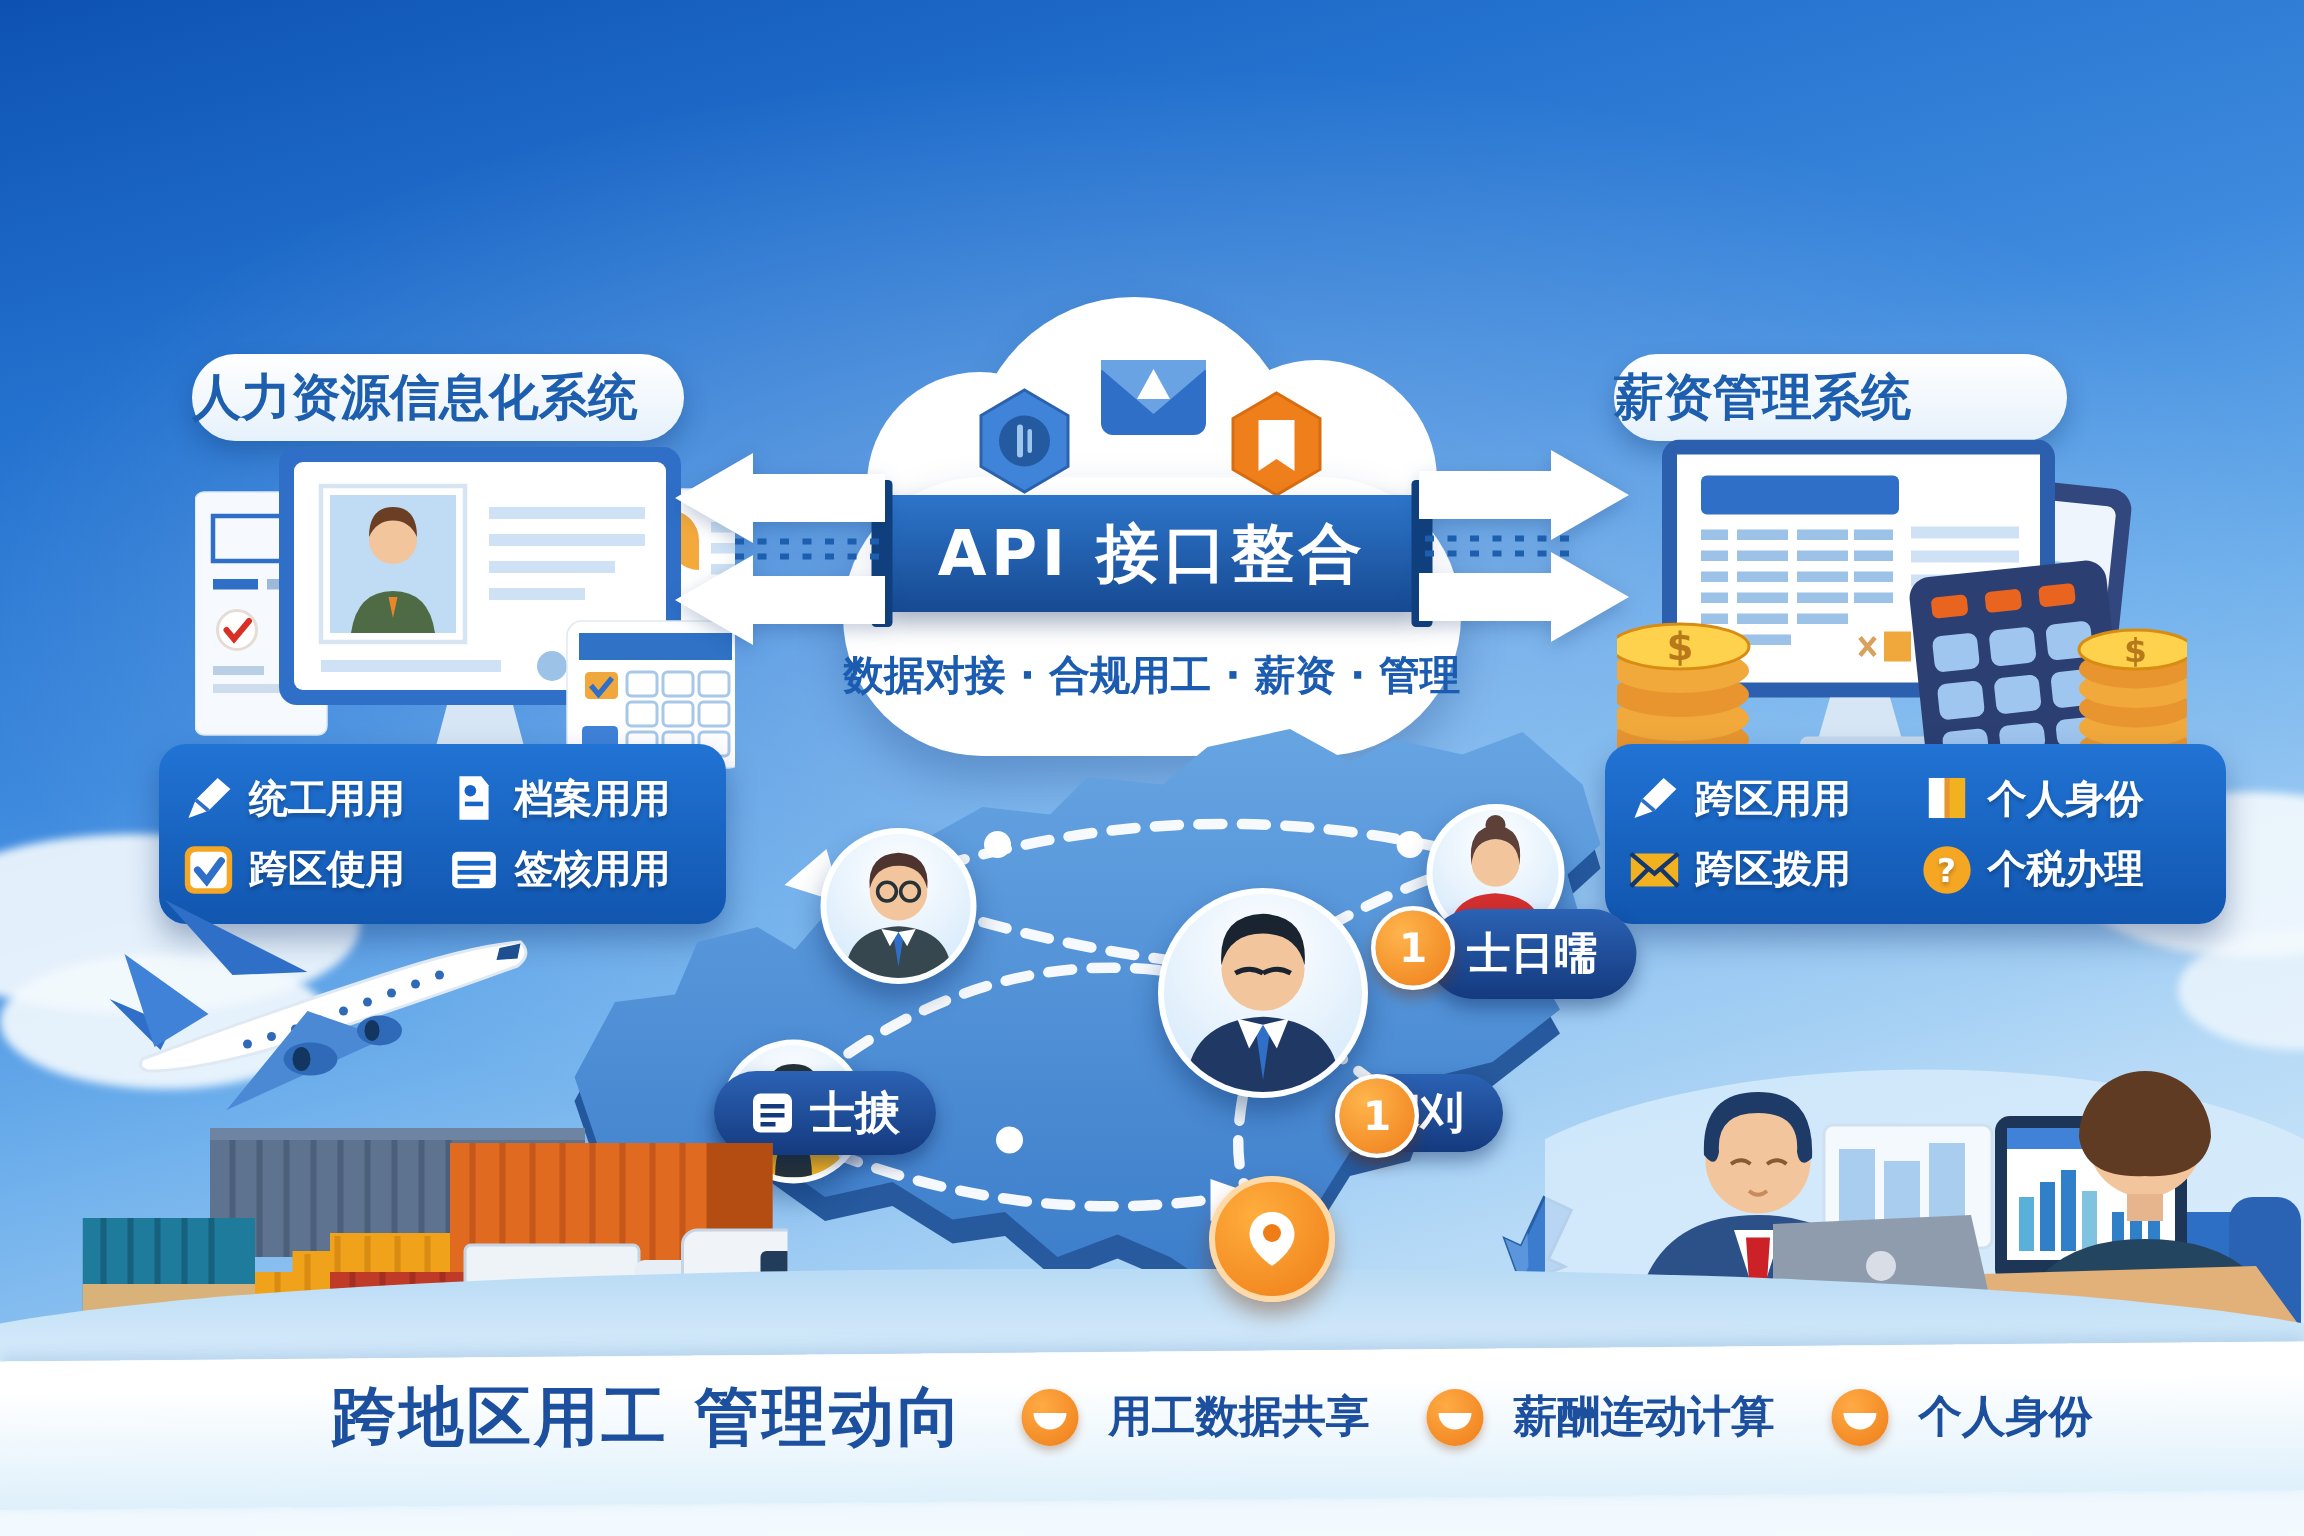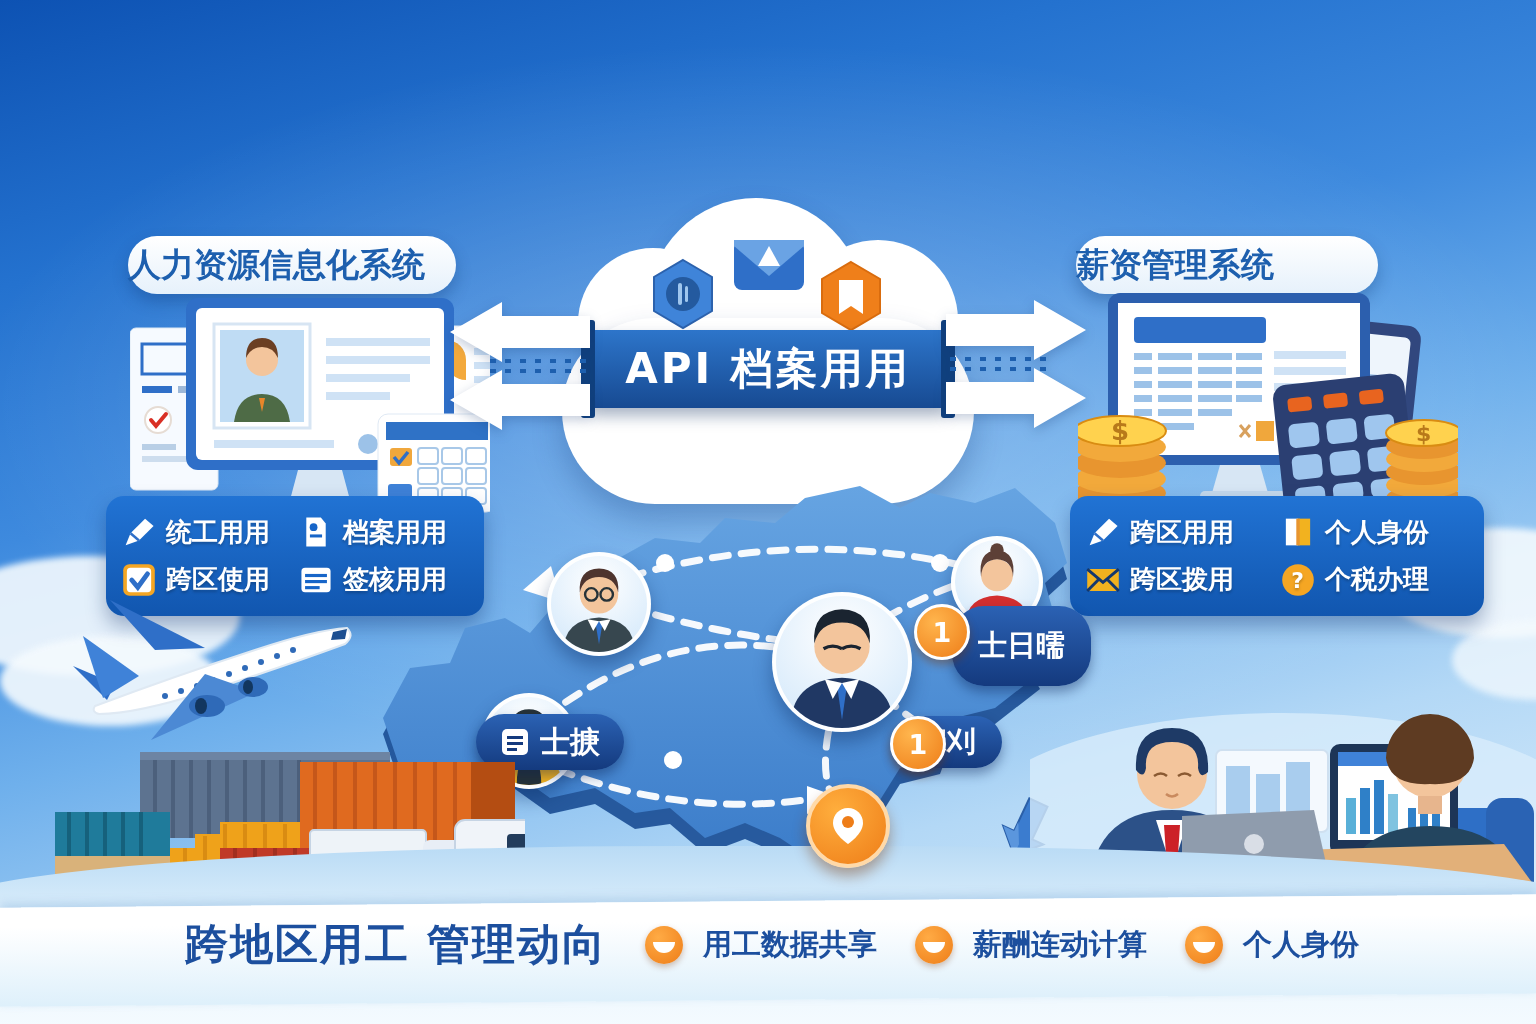--- a/index.html
+++ b/index.html
@@ -52,21 +52,21 @@
   .pin-marker{position:absolute;left:806px;top:784px;width:76px;height:76px;border-radius:50%;
     background:radial-gradient(circle at 35% 30%,#ffae3d,#ee7d18);border:4px solid #ffd9a8;
     display:flex;align-items:center;justify-content:center;box-shadow:0 8px 14px rgba(120,50,0,.4);z-index:4;}
 
   
   .bottom-light{position:absolute;left:-60px;right:-60px;top:846px;height:200px;
     background:linear-gradient(180deg,#b9dbf5 0%,#e7f4fd 45%,#f7fcff 100%);border-radius:45% 45% 0 0/60px 60px 0 0;}
   .footer-band{position:absolute;left:0;right:0;top:901px;height:99px;transform:skewY(-.5deg);
     background:linear-gradient(180deg,#ffffff 20%,#def0fb 100%);box-shadow:0 -4px 10px rgba(80,140,200,.25);}
   .footer-row{position:absolute;left:185px;top:916px;display:flex;align-items:center;gap:38px;}
-  .footer-heading{color:#1c4f9e;font-weight:800;font-size:43px;letter-spacing:2px;}
+  .footer-heading{color:#1c4f9e;font-weight:800;font-size:43px;letter-spacing:2px;margin-left:36px;}
   .footer-bullet{display:flex;align-items:center;gap:20px;color:#1c4f9e;font-weight:800;font-size:29px;}
   .smiley{width:38px;height:38px;border-radius:50%;background:radial-gradient(circle at 35% 30%,#ffab45,#ee7d18);
     position:relative;flex:0 0 38px;box-shadow:0 3px 6px rgba(120,50,0,.3);}
   .smiley::after{content:"";position:absolute;left:8px;top:16px;width:22px;height:11px;background:#fff;border-radius:0 0 12px 12px;}
 
   .illus{position:absolute;}
 </style>
 </head>
 <body>
 
@@ -234,22 +234,23 @@
     <rect x="2" y="8" width="70" height="50" rx="8" fill="#2f6fc8"></rect>
     <polygon points="2,14 37,44 72,14 72,8 2,8" fill="#6aa3e4"></polygon>
     <polygon points="37,14 48,34 26,34" fill="#fff"></polygon>
   </svg>
   <svg class="hub-icon" style="left:818px;top:260px;" width="66" height="72" viewBox="0 0 66 72">
     <polygon points="33,2 62,19 62,53 33,70 4,53 4,19" fill="#ef7f1a" stroke="#d96c0e" stroke-width="2"></polygon>
     <polygon points="21,20 45,20 45,54 33,46 21,54" fill="#fff"></polygon>
   </svg>
 
   <div class="api-banner">
-    <span>API 档案用用</span>
-  </div>
+    <span>API 接口整合</span>
+  </div>
+  <div class="api-caption">数据对接 · 合规用工 · 薪资 · 管理</div>
 
   <svg class="arrows" style="left:450px;top:302px;" viewBox="0 0 140 130">
     <polygon points="140,14 52,14 52,0 0,30 52,60 52,46 140,46" fill="#fff"></polygon>
     <polygon points="140,82 52,82 52,68 0,98 52,128 52,114 140,114" fill="#fff"></polygon>
     <line x1="40" y1="59" x2="140" y2="59" stroke="#1d5fae" stroke-width="4" stroke-dasharray="6 9"></line>
     <line x1="40" y1="69" x2="140" y2="69" stroke="#1d5fae" stroke-width="4" stroke-dasharray="6 9"></line>
   </svg>
   <svg class="arrows" style="left:946px;top:300px;transform:scaleX(-1);" viewBox="0 0 140 130">
     <polygon points="140,14 52,14 52,0 0,30 52,60 52,46 140,46" fill="#fff"></polygon>
     <polygon points="140,82 52,82 52,68 0,98 52,128 52,114 140,114" fill="#fff"></polygon>
@@ -400,21 +401,21 @@
       <rect x="7" y="9" width="16" height="3" fill="#143a7e"></rect>
         <rect x="7" y="15" width="16" height="3" fill="#143a7e"></rect>
         <rect x="7" y="21" width="10" height="3" fill="#143a7e"></rect>
     </svg>
     <span>士掶</span>
   </div>
 
   <div class="num-badge" style="left:914px;top:604px;width:50px;height:50px;font-size:27px;">
     <span>1</span>
   </div>
-  <div class="map-badge" style="left:952px;top:606px;height:52px;padding:14px 26px;font-size:29px;">
+  <div class="map-badge" style="left:952px;top:606px;height:52px;padding:4px 26px;font-size:29px;">
     <span>士日曘</span>
   </div>
 
   <div class="num-badge" style="left:890px;top:716px;width:50px;height:50px;font-size:27px;">
     <span>1</span>
   </div>
   <div class="map-badge" style="left:892px;top:716px;height:52px;padding:0 26px;font-size:29px;">
     <span>宋刈</span>
   </div>
 

